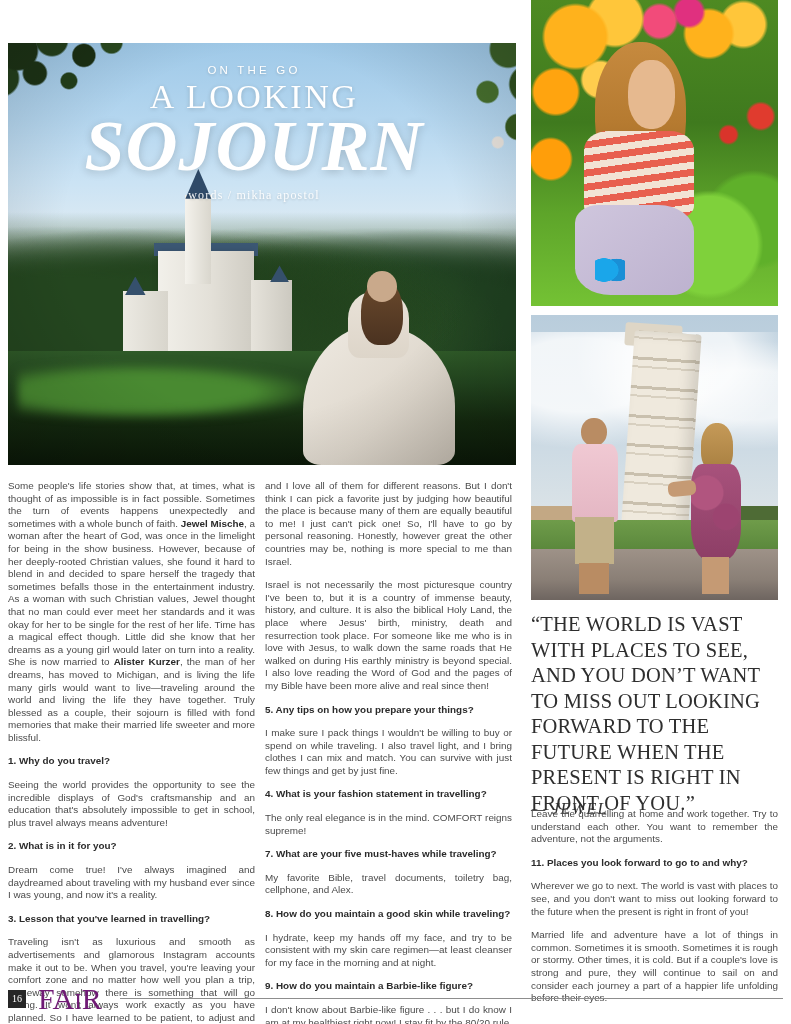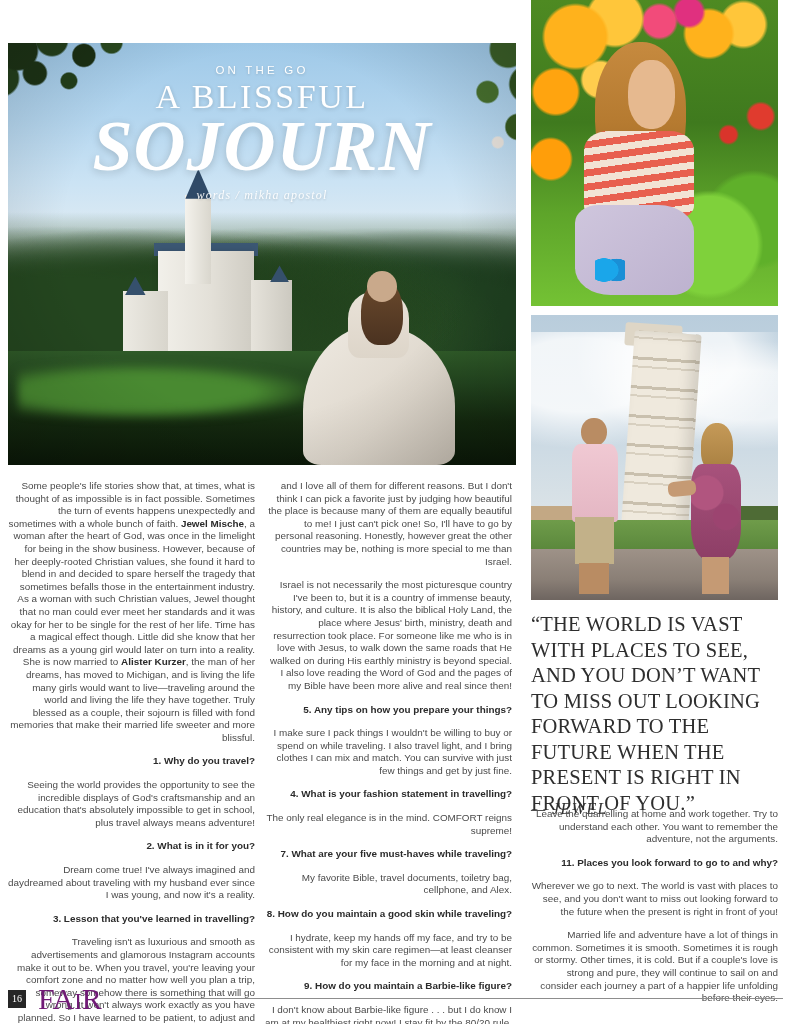--- a/index.html
+++ b/index.html
@@ -155,21 +155,21 @@
   }
   .vig {
     position: absolute; inset: 0;
     background: radial-gradient(ellipse at 50% 45%, rgba(0,0,0,0) 55%, rgba(0,0,0,.18) 100%);
     pointer-events: none;
   }
 
   
   #headline {
     position: absolute;
-    left: 8px; top: 50px; width: 508px;
+    left: 0; top: 50px; width: 508px;
     text-align: center;
     color: #ffffff;
     pointer-events: none;
   }
   #kicker {
     font-family: "Liberation Sans", sans-serif;
     font-size: 11.5px;
     letter-spacing: 3.2px;
     font-weight: 400;
     margin: 14px 0 4px 0;
@@ -189,21 +189,20 @@
     font-style: italic;
     font-size: 72px;
     letter-spacing: 1px;
     font-weight: 700;
     line-height: .95;
     margin: -2px 0 0 0;
     text-shadow: 0 2px 8px rgba(0,0,0,.18);
   }
   #byline {
     font-family: "Liberation Serif", serif;
-    font-style: italic;
     font-size: 12px;
     letter-spacing: 1.2px;
     margin-top: 8px;
     opacity: .92;
     text-shadow: 0 1px 3px rgba(0,0,0,.22);
     text-align: center;
   }
 
   
   #photo-garden {
@@ -329,21 +328,21 @@
     top: 480px;
     font-size: 9.9px;
     line-height: 12.6px;
     text-align: justify;
     color: #4a4a4a;
   }
   #col-1 { left: 8px;   width: 247px; }
   #col-2 { left: 265px; width: 247px; }
   #col-3 { left: 531px; width: 247px; top: 808px; }
 
-  .col p { margin: 0 0 11px 0; text-align: right; }
+  .col p { margin: 0 0 11px 0; }
   .col p:last-child { margin-bottom: 0; }
   .q {
     font-weight: bold;
     color: #2b2b2b;
     text-align: left;
     margin: 0 0 0 0;
   }
   .q + .a { margin-top: 4px; }
   strong.name { font-weight: bold; color: #2b2b2b; }
 
@@ -425,21 +424,21 @@
     <div class="hair"></div>
     <div class="head"></div>
   </div>
   <div class="foliage-tl"></div>
   <div class="foliage-tr"></div>
   <div class="vig"></div>
 </div>
 
 <div id="headline">
   <div id="kicker">ON THE GO</div>
-  <div id="title-1">A BLISSFUL</div>
+  <div id="title-1">A LOOKING</div>
   <div id="title-2">SOJOURN</div>
   <div id="byline">words / mikha apostol</div>
 </div>
 
 <div id="photo-garden">
   <div class="garden-bg"></div>
   <div class="garden-person">
     <div class="gp-hair"></div>
     <div class="gp-face"></div>
     <div class="gp-shirt"></div>

